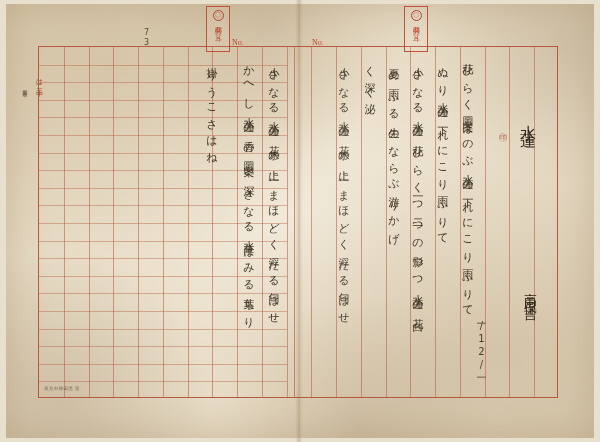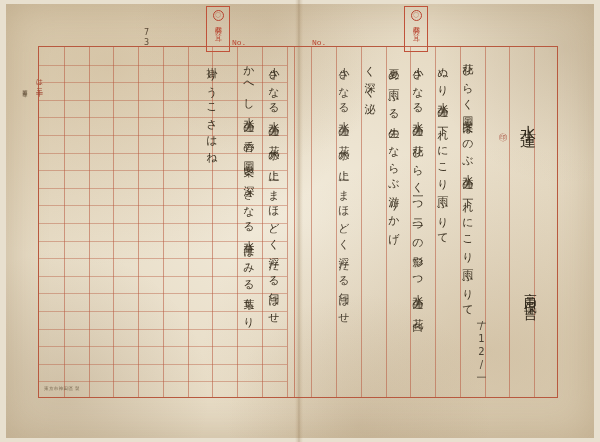--- a/index.html
+++ b/index.html
@@ -122,21 +122,21 @@
     border: 1px solid #b8432f;
     border-radius: 50%;
     margin: 1px auto 1px auto;
     font-size: 6px;
     line-height: 8px;
   }
   .no-label {
     position: absolute;
     color: #b8432f;
     font-size: 8px;
-    font-family: Liberation Mono, monospace;
+    font-family: Liberation Serif, serif;
   }
 
   
   .vtext {
     position: absolute;
     writing-mode: vertical-rl;
     text-orientation: upright;
     font-family: "DejaVu Sans", sans-serif;
     color: #3c3222;
     letter-spacing: 4px;

